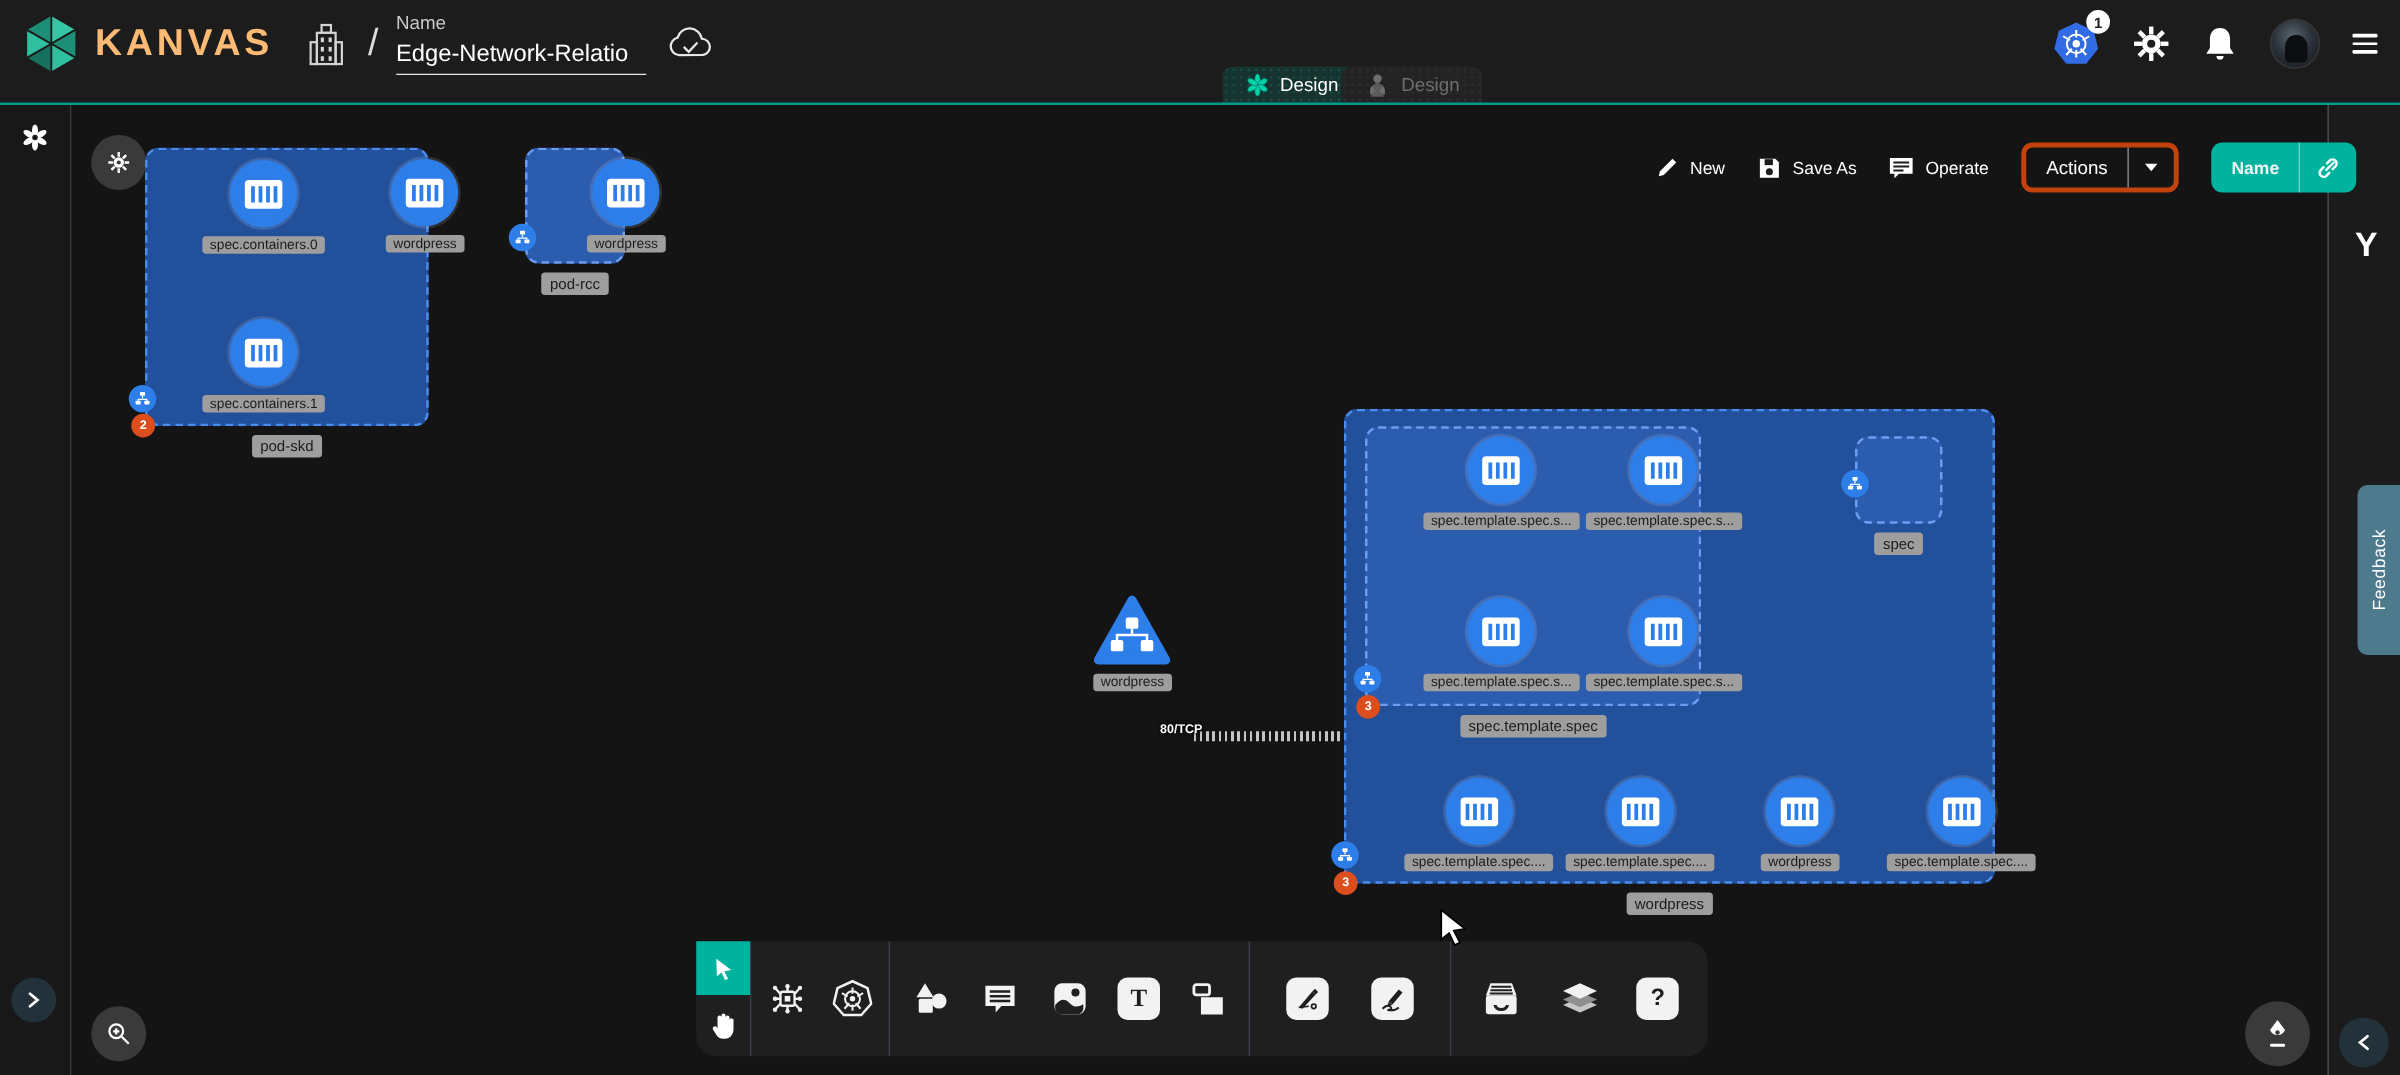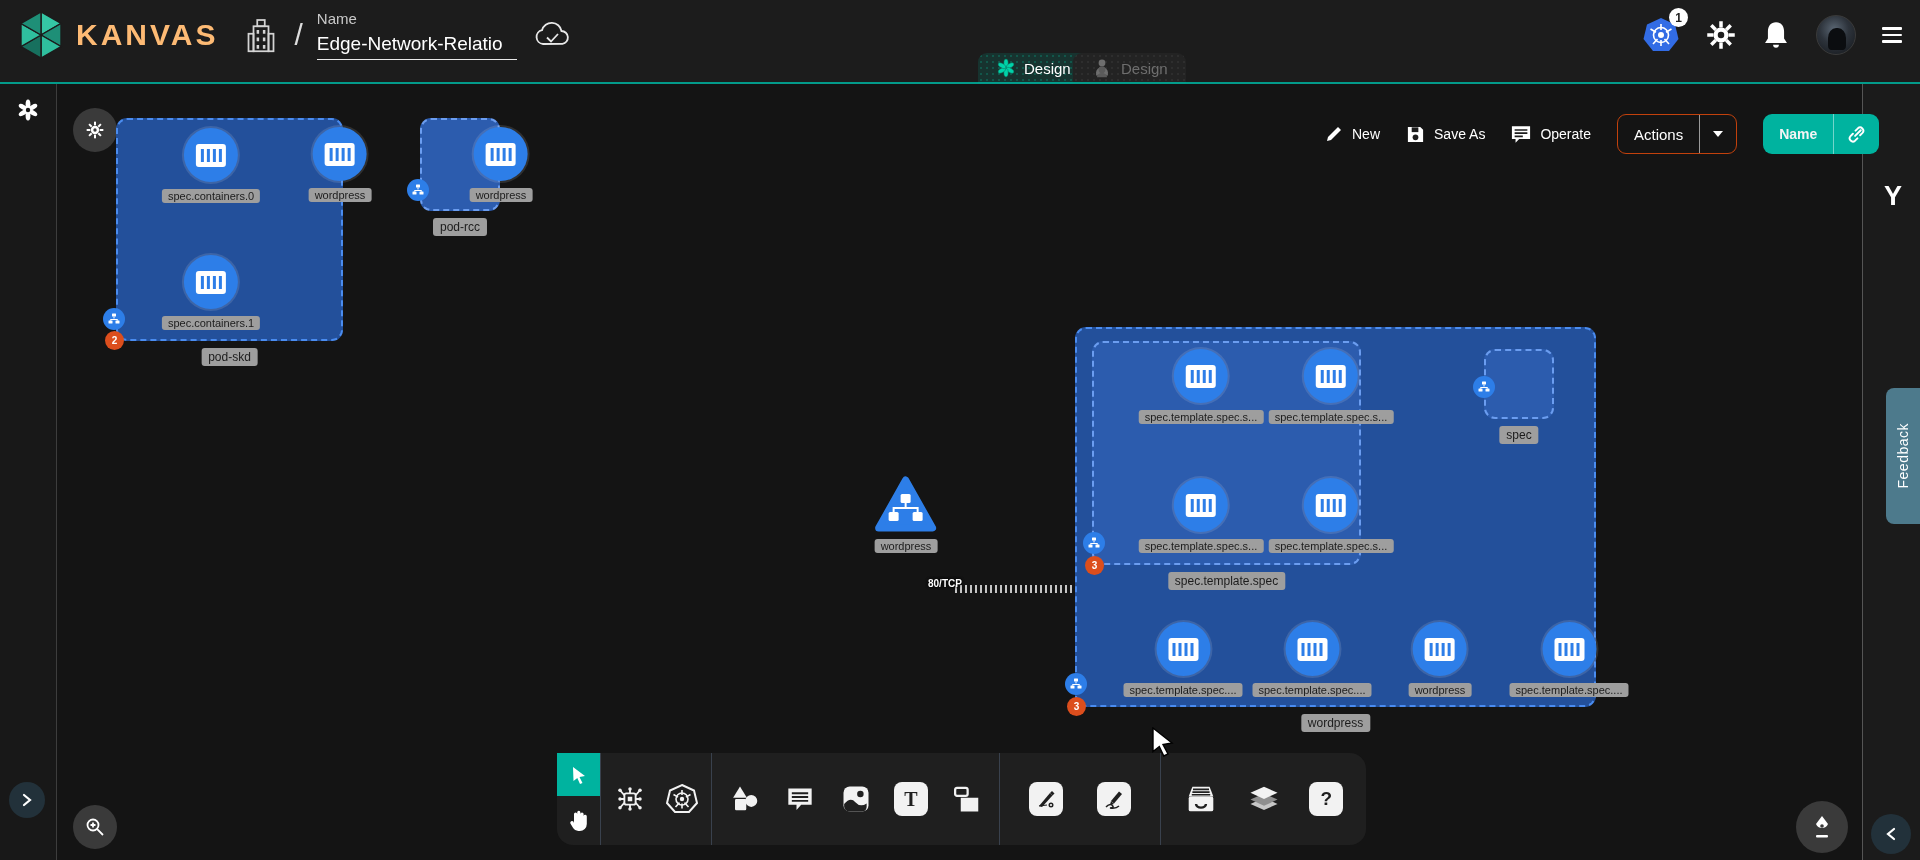--- a/index.html
+++ b/index.html
@@ -47,21 +47,21 @@
   #right-rail { position:absolute; right:0; top:84px; width:58px; height:776px; background:#1b1b1b; border-left:1px solid #555; }
   .rail-circle { position:absolute; border-radius:50%; display:flex; align-items:center; justify-content:center; cursor:pointer; }
   #feedback-tab { position:absolute; right:0; top:388px; width:34px; height:136px; background:#4d7a8c;
     border-radius:8px 0 0 8px; display:flex; align-items:center; justify-content:center; cursor:pointer; }
   #feedback-tab span { writing-mode:vertical-rl; transform:rotate(180deg); font-size:14px; color:#fff; letter-spacing:.5px; }
   #y-logo { position:absolute; right:18px; top:97px; font-size:27px; font-weight:700; color:#fff; }
 
   
   #action-bar { position:absolute; left:1325px; top:114px; height:40px; display:flex; align-items:center; gap:26px; }
   .act { display:flex; align-items:center; gap:9px; font-size:14px; color:#fff; cursor:pointer; white-space:nowrap; }
-  #actions-btn { display:flex; align-items:stretch; border:1px solid #c2410c; border-radius:9px; height:40px; cursor:pointer; }
+  #actions-btn { display:flex; align-items:stretch; border:4px solid #c2410c; border-radius:9px; height:40px; cursor:pointer; }
   #actions-btn .alabel { display:flex; align-items:center; padding:0 16px; font-size:15px; }
   #actions-btn .acaret { display:flex; align-items:center; padding:0 12px; border-left:1px solid #9a9a9a; }
   #share-btn { display:flex; align-items:stretch; background:#00b39f; border-radius:9px; height:40px; cursor:pointer; }
   #share-btn .slabel { display:flex; align-items:center; padding:0 16px; font-size:14px; font-weight:600; color:#f4f4f4; }
   #share-btn .slink { display:flex; align-items:center; padding:0 13px; border-left:1px solid rgba(255,255,255,.45); }
 
   
   .group { position:absolute; border:2px dashed #4a8cf0; background:#23509b; border-radius:11px; }
   .group.lighter { background:#2c5cae; border-color:#6b9df0; }
   .group-label { position:absolute; left:50%; top:calc(100% + 9px); transform:translateX(-50%);

